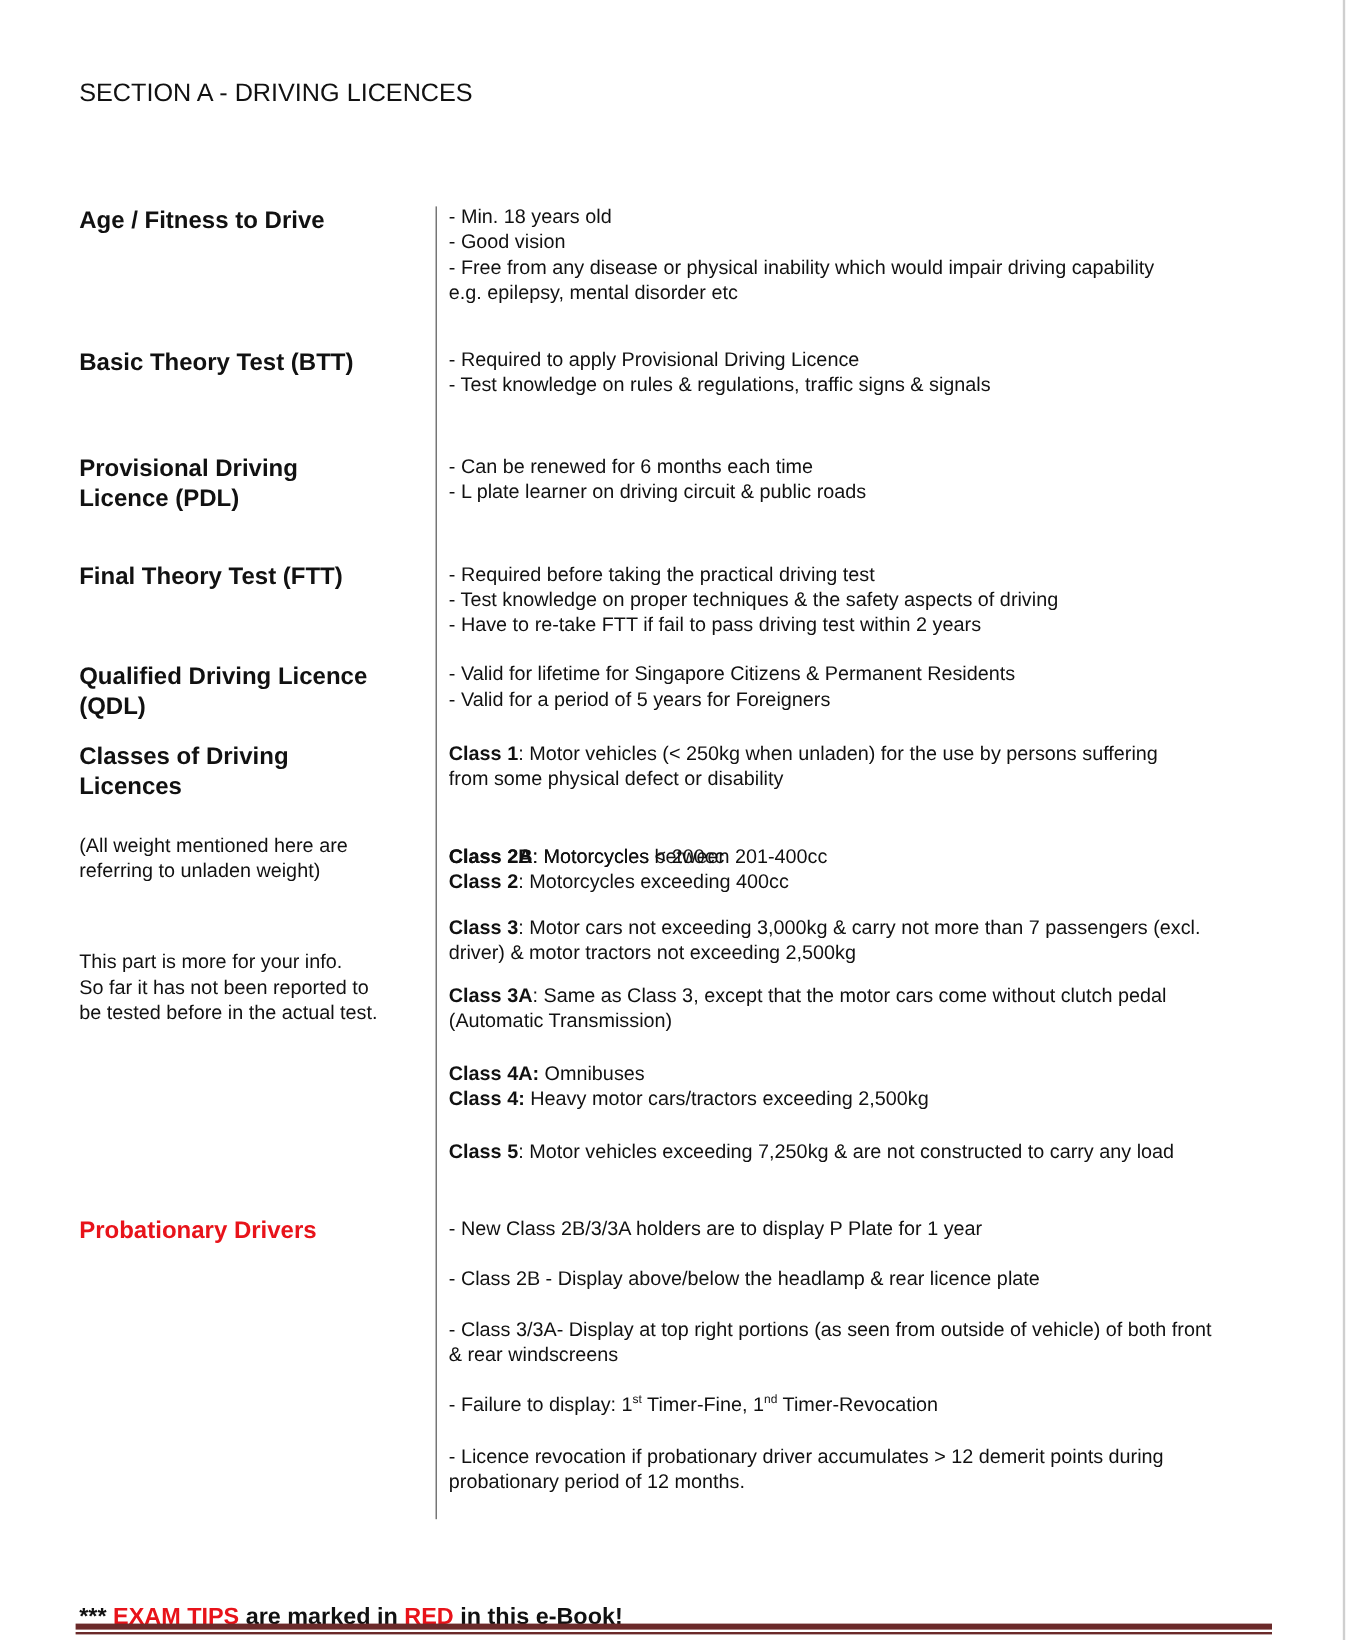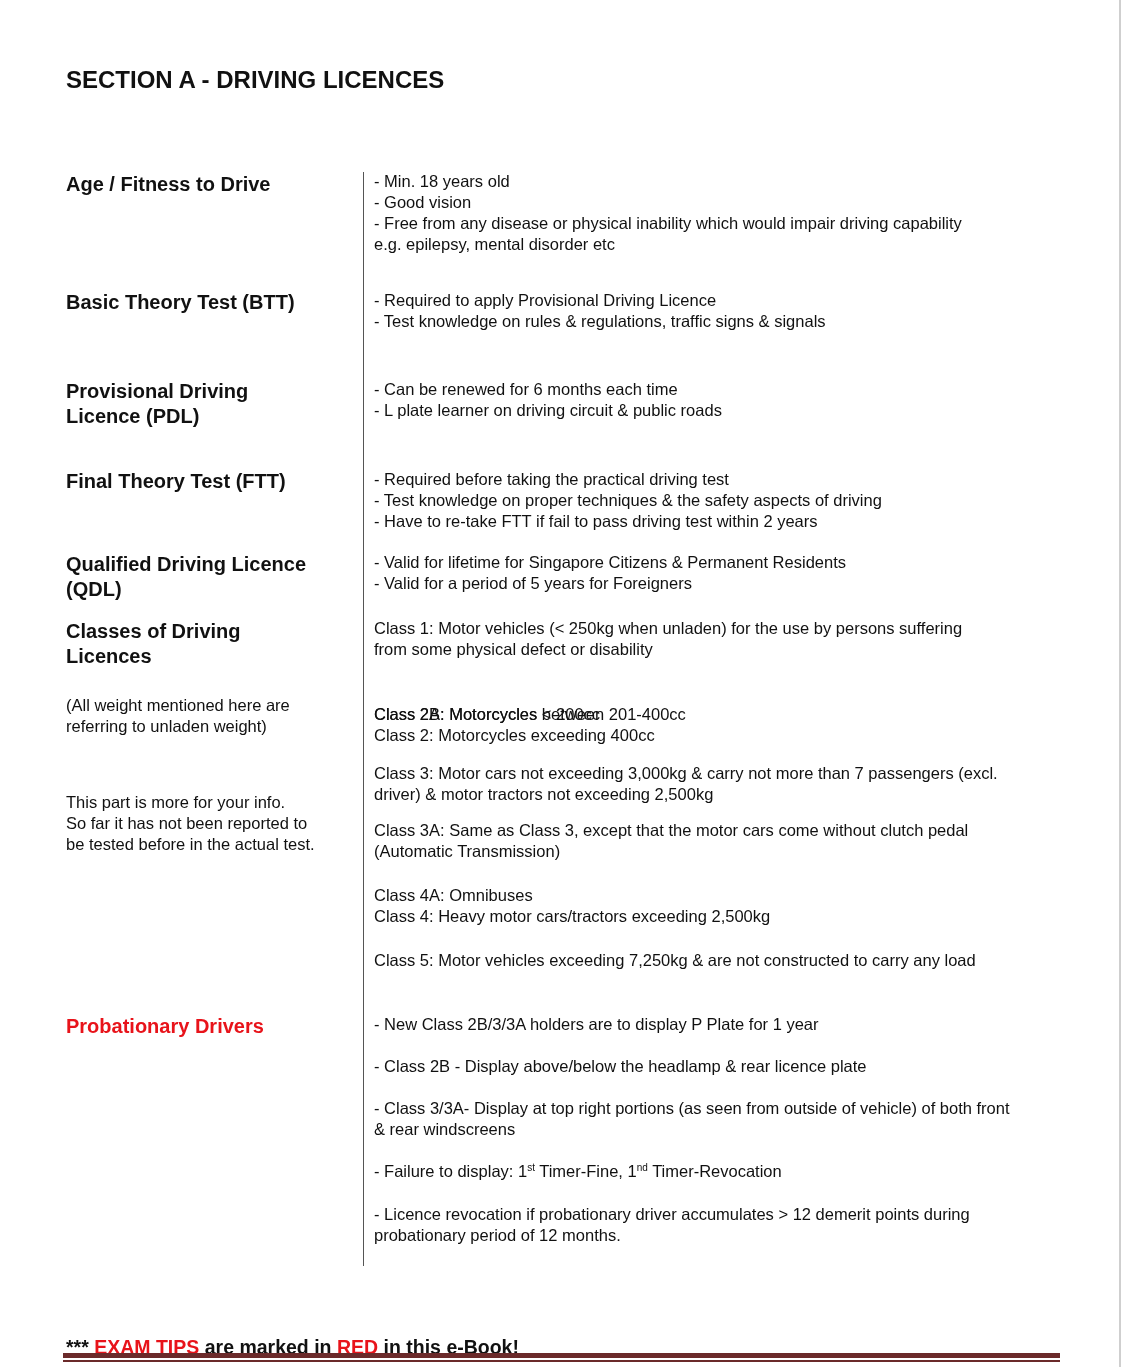--- a/index.html
+++ b/index.html
@@ -1,26 +1,26 @@
 <!DOCTYPE html>
 <html><head>
 <meta charset="utf-8">
 <style>
   html, body { margin:0; padding:0; background:#ffffff; }
   body { width:1125px; height:1367px; position:relative; overflow:hidden;
          font-family:"Liberation Sans", sans-serif; color:#111; }
   .rightedge { position:absolute; left:1119px; top:0; width:2px; height:1367px; background:#cfcfcf; }
-  .title { position:absolute; left:66px; top:66px; font-size:24px; font-weight:bold; }
+  .title { position:absolute; left:66px; top:66px; font-size:21px; font-weight:normal; }
   .vline { position:absolute; left:363px; top:172px; width:1px; height:1094px; background:#555; }
   .lbl { position:absolute; left:66px; font-size:20px; font-weight:bold; line-height:25px; width:290px; }
   .lbl.red { color:#e8131a; }
   .note { position:absolute; left:66px; font-size:16.5px; line-height:21px; width:290px; }
   .blk { position:absolute; left:374px; font-size:16.5px; line-height:21px; width:680px; }
   .blk div { white-space:normal; }
-  .blk b { font-weight:normal;margin-top:48px; }
+  .blk b { font-weight:bold;margin-top:48px; }
   sup { font-size:10px; line-height:0; }
   .footer { position:absolute; left:66px; top:1336px; font-size:19.5px; font-weight:bold; }
   .footer .red { color:#e8131a; }
   .bar1 { position:absolute; left:63px; top:1353px; width:997px; height:5px; background:#6b2a2a; }
   .bar2 { position:absolute; left:63px; top:1360px; width:997px; height:2px; background:#6b2a2a; }
 </style>
 </head>
 <body>
 
 <div class="rightedge"></div>

